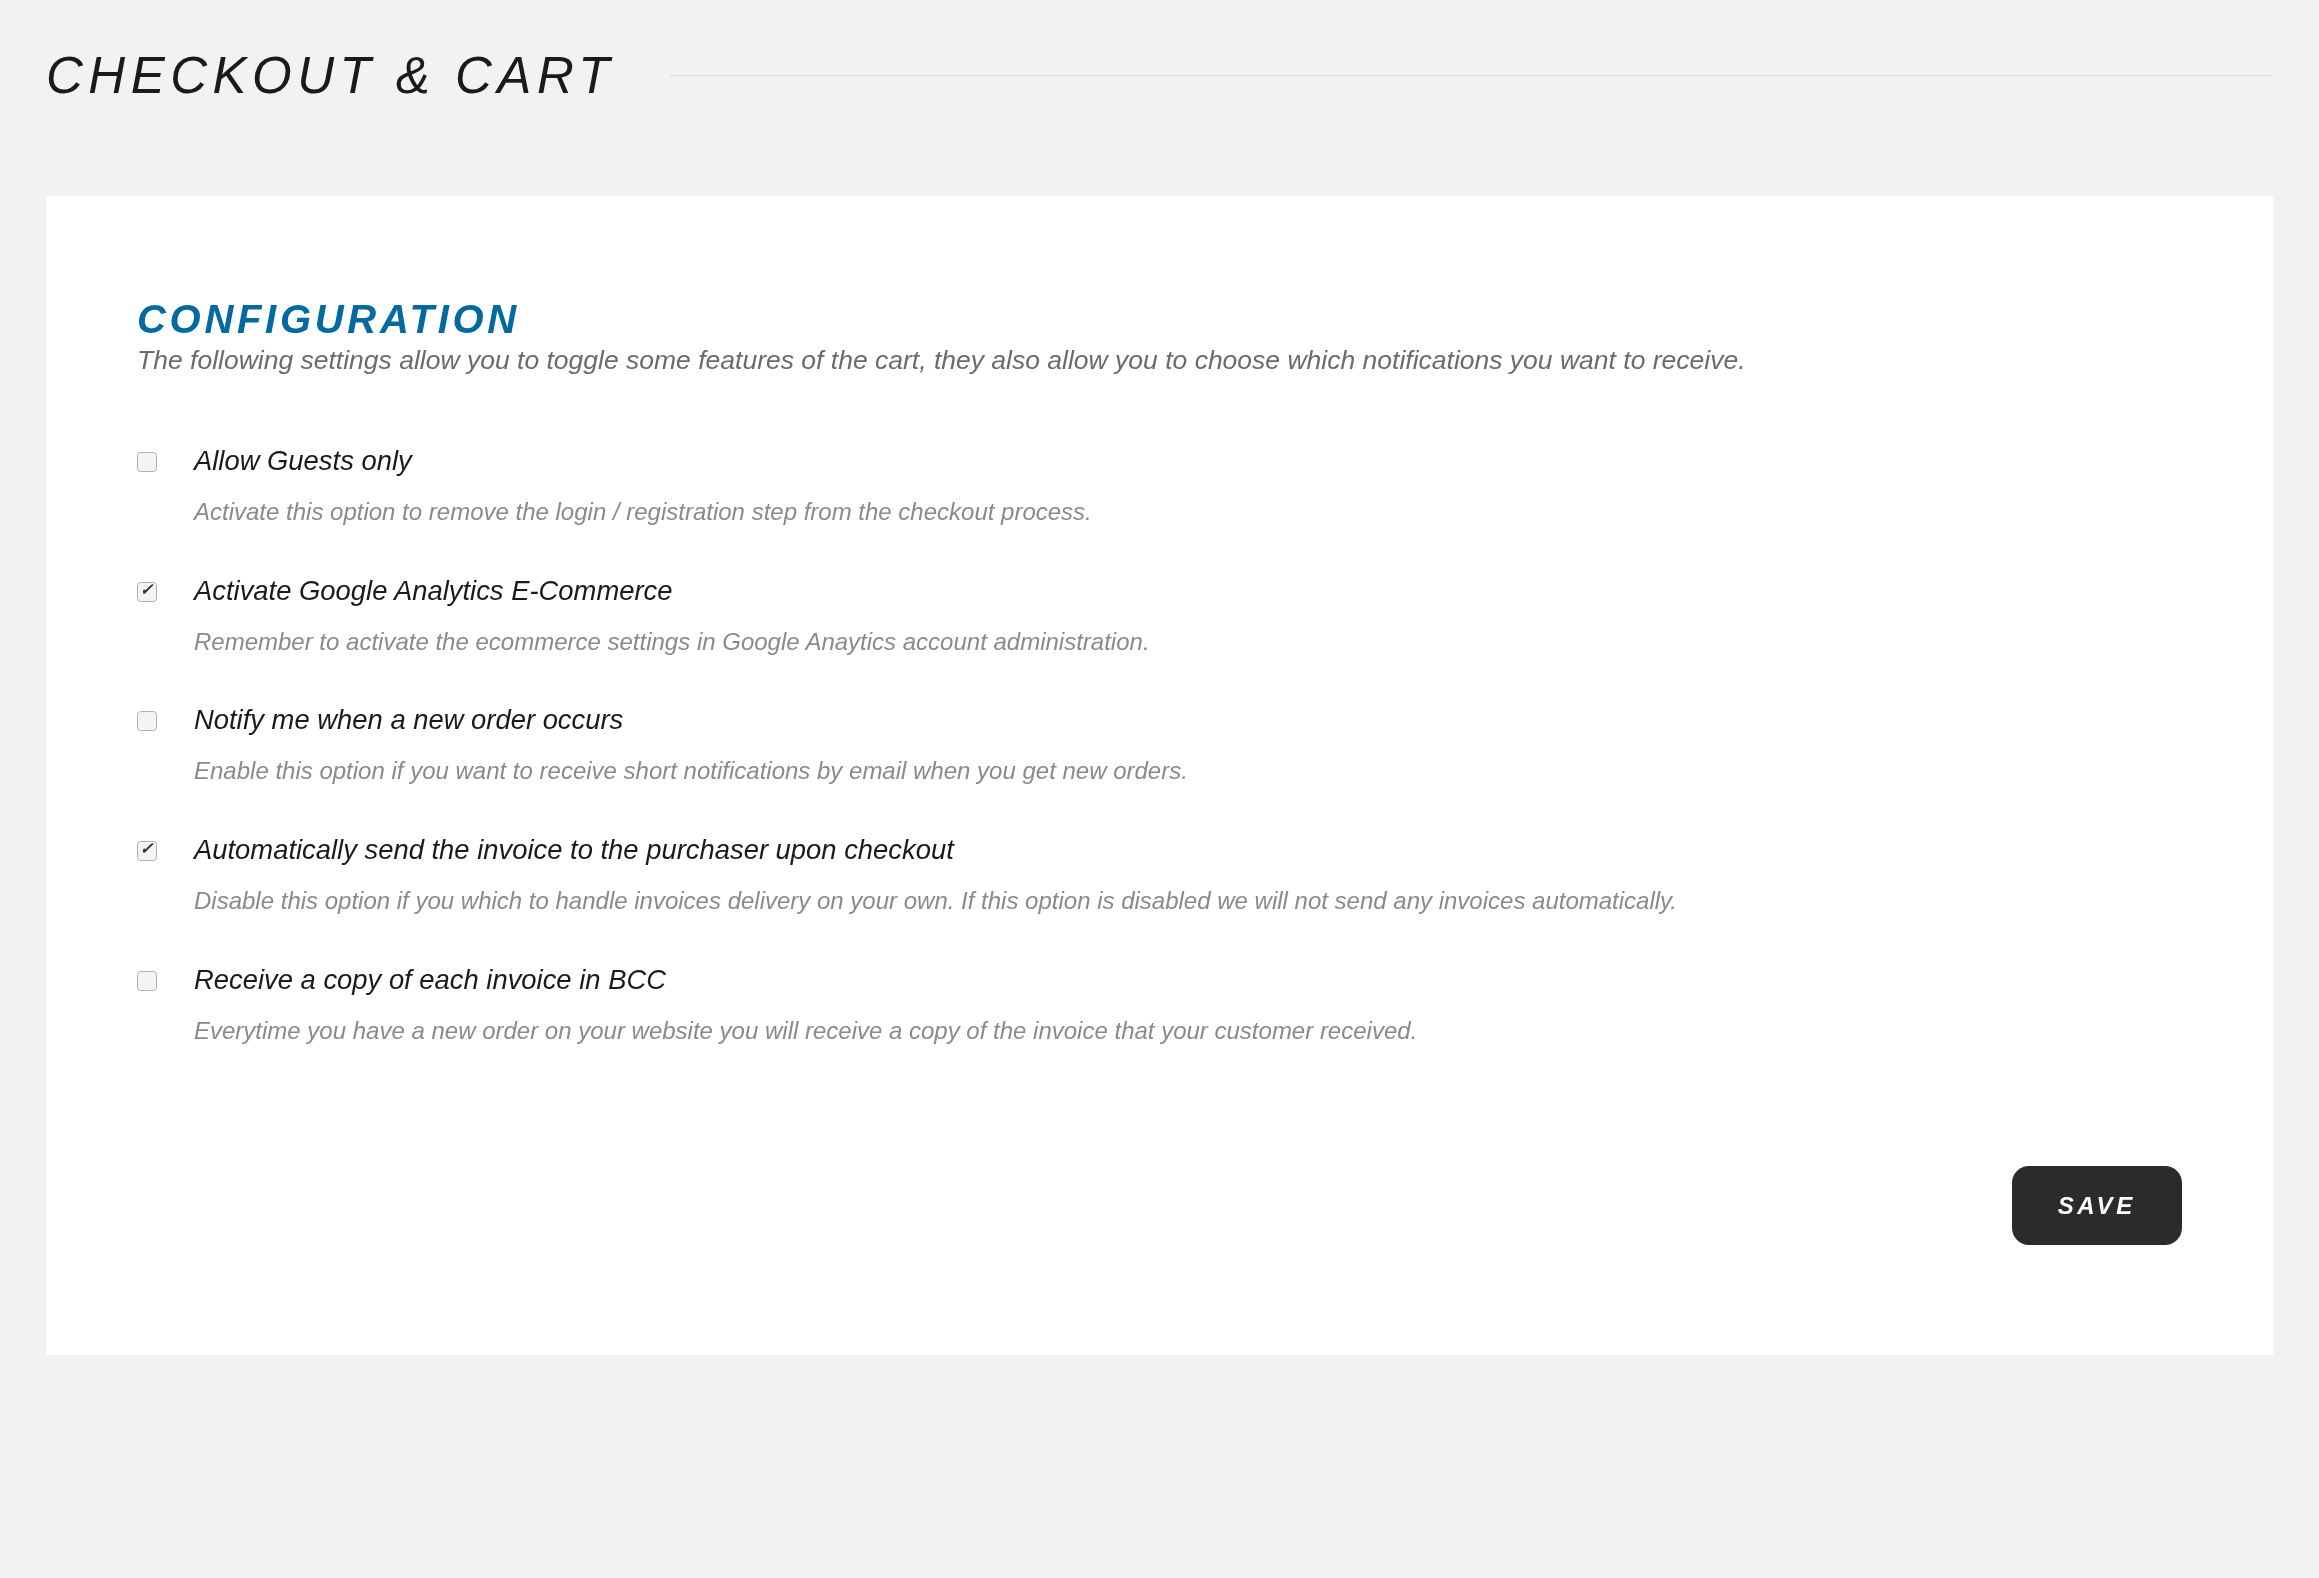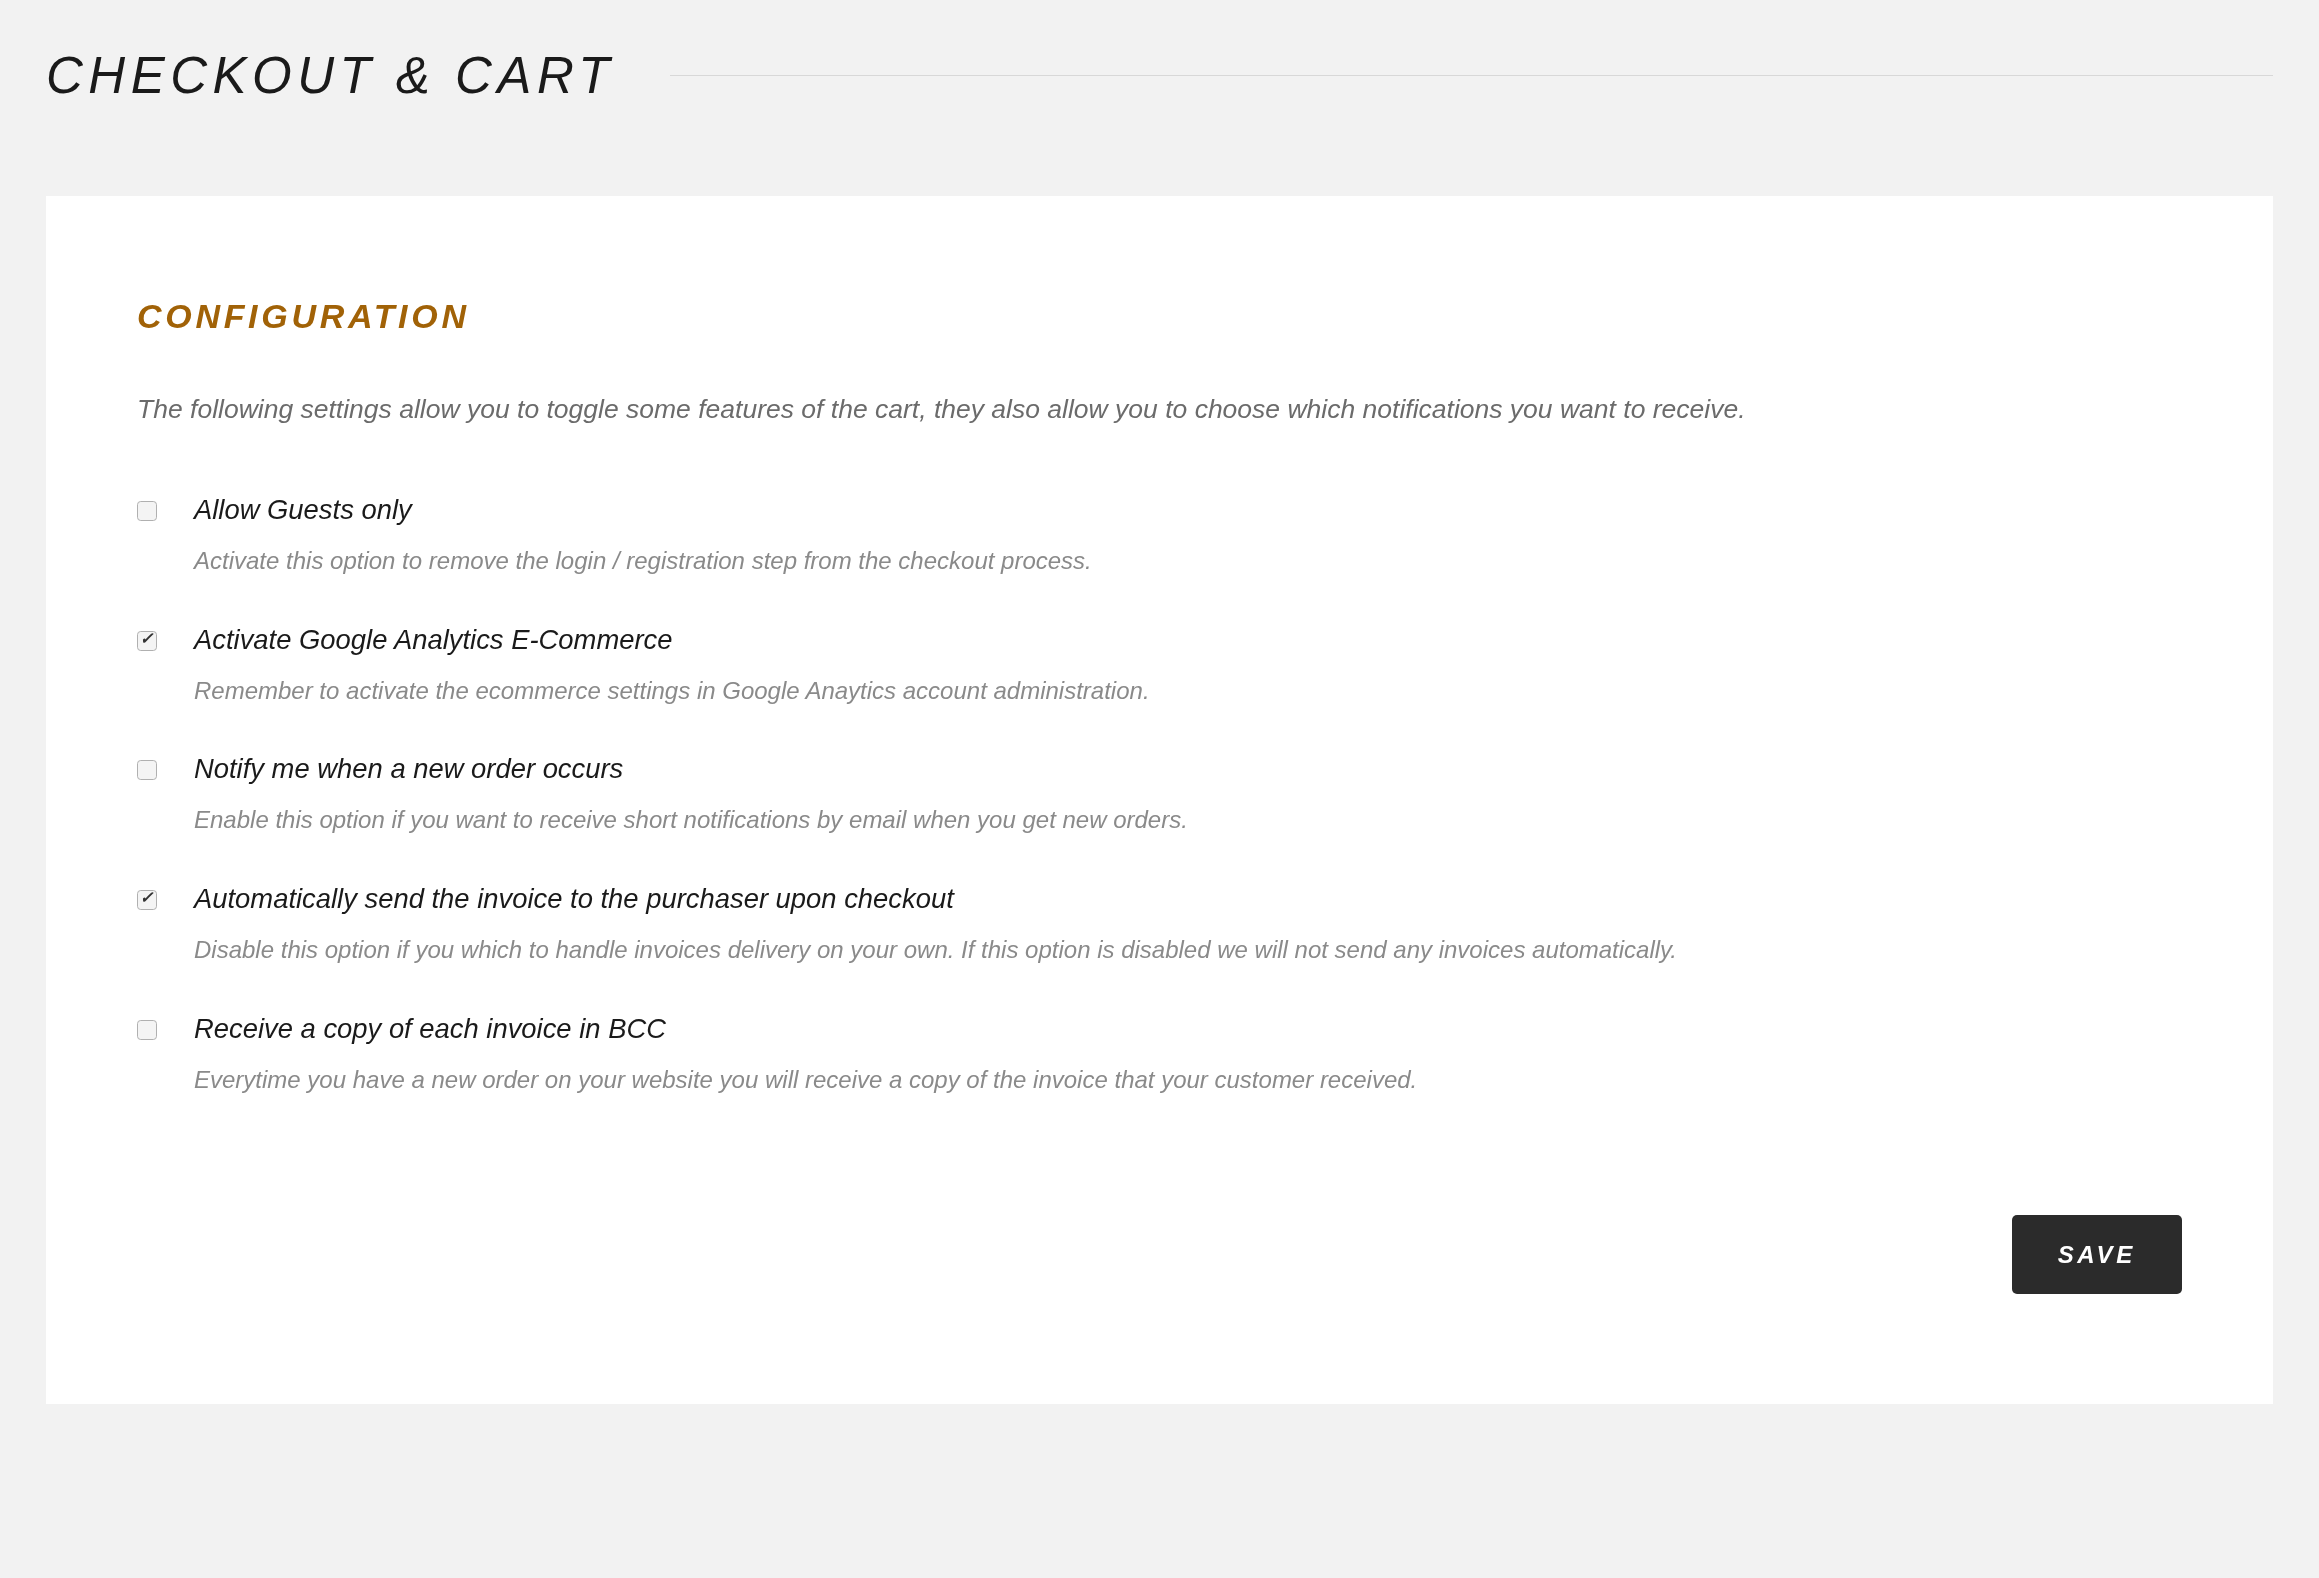--- a/index.html
+++ b/index.html
@@ -30,25 +30,24 @@
     .header-line {
       flex: 1;
       height: 0.9px;
       background-color: #d8d8d8;
     }
     .panel {
       background-color: #ffffff;
       padding: 101px 91px 110px 91px;
     }
     .section-title {
-      font-size: 34px;
+      font-size: 40px;
       font-weight: 700;
       letter-spacing: 3.7px;
-      color: #a16207;
-      margin-bottom: 55px;
+      color: #0369a1;
     }
     .section-description {
       font-size: 26.5px;
       color: #6b6b6b;
       margin-bottom: 64px;
       line-height: 1.4;
     }
     .settings-grid {
       display: grid;
       grid-template-columns: 1fr;
@@ -106,21 +105,21 @@
       margin-top: 119px;
     }
     .save-button {
       background-color: #2b2b2b;
       color: #ffffff;
       border: none;
       padding: 25.6px 46px;
       font-size: 24px;
       font-weight: 600;
       letter-spacing: 3.7px;
-      border-radius: 5px;
+      border-radius: 17px;
       cursor: pointer;
     }
   </style>
 </head>
 <body>
 
 <div class="page-header">
   <h1 class="page-title">CHECKOUT &amp; CART</h1>
   <div class="header-line"></div>
 </div>

